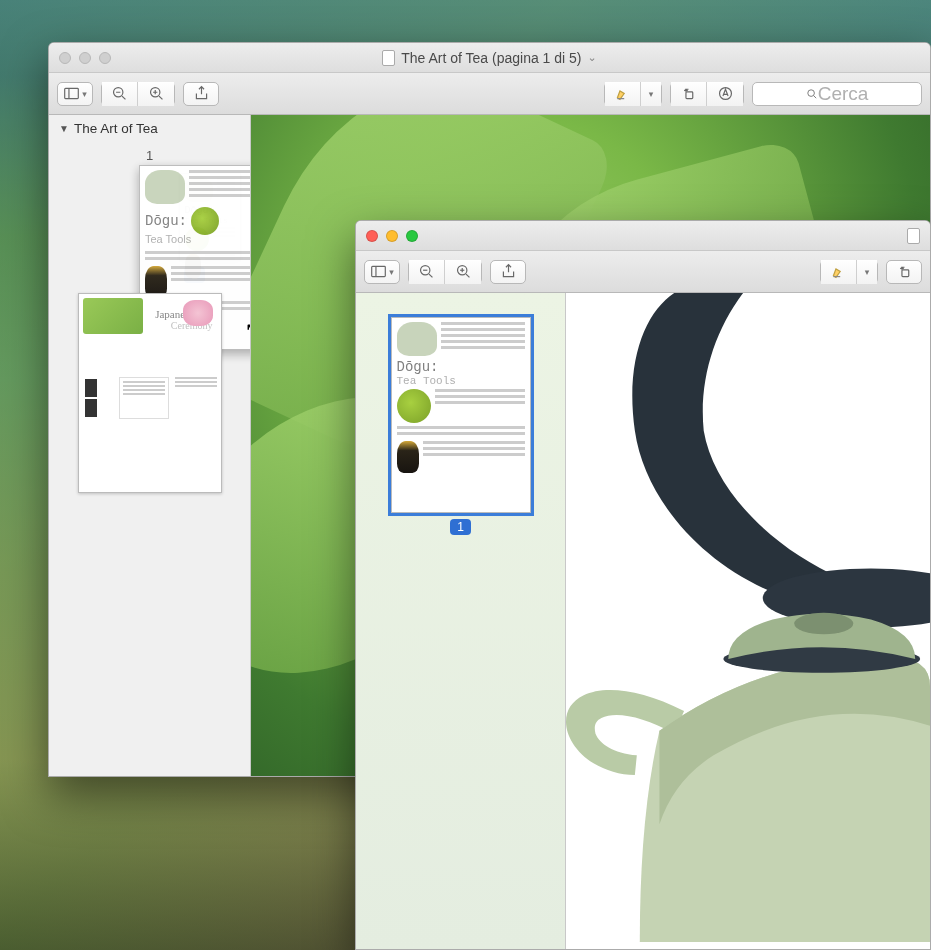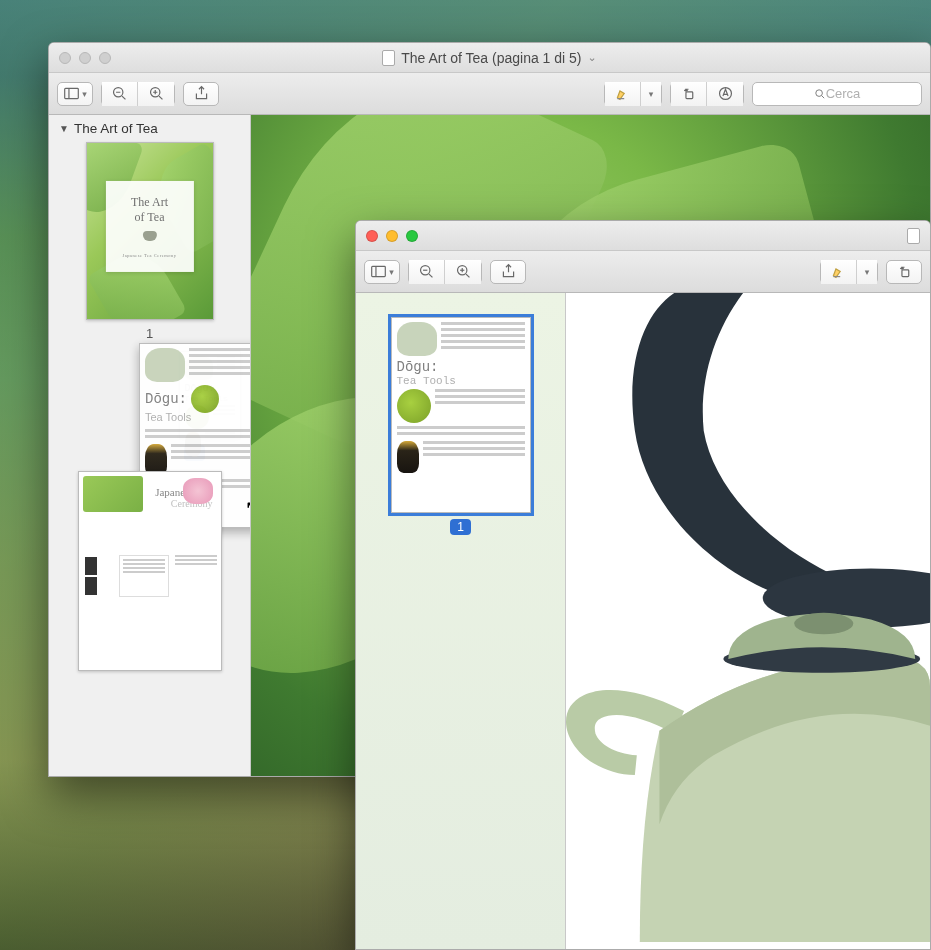--- a/index.html
+++ b/index.html
@@ -57,21 +57,21 @@
   display: flex; align-items: center; justify-content: center;
   box-shadow: 0 1px 0 rgba(255,255,255,0.6) inset;
 }
 .tbtn { width: 36px; }
 .tgroup .tbtn { border: none; border-radius: 0; border-right: 1px solid #cfcfcf; }
 .tgroup .tbtn:last-child { border-right: none; }
 .search-field {
   height: 24px; flex: 0 0 170px;
   background: #fff; border: 1px solid #b8b8b8; border-radius: 5px;
   display: flex; align-items: center; justify-content: center; 
-  color: #b0b0b0; font-size: 13px;
+  color: #b0b0b0; font-size: 19px;
 }
 .window-content { display: flex; height: calc(100% - 72px); }
 .sidebar { width: 202px; background: #f0f0f0; border-right: 1px solid #c8c8c8; padding: 6px 10px 10px; overflow: hidden; }
 .sidebar-header { display: flex; align-items: center; gap: 5px; font-size: 13.5px; color: #333; margin-bottom: 6px; }
 .tri { font-size: 10px; color: #555; }
 .thumb-wrap { display: flex; flex-direction: column; align-items: center; margin-bottom: 10px; }
 .thumb-wrap.offset { margin-left: 90px; }
 .thumb {
   background: white; border: 1px solid #bbb; box-shadow: 0 1px 3px rgba(0,0,0,0.2);
   position: relative;
@@ -212,33 +212,20 @@
     </div>
   </div>
   <div class="window-content">
     <div class="sidebar">
       <div class="sidebar-header">
         <span class="tri">▼</span>
         <span>The Art of Tea</span>
       </div>
 
       <div class="thumb-wrap">
-        <div class="thumb sz1">
-          <div class="cover">
-            <div class="leaf" style="top:-10px;left:-15px;width:60px;height:80px;transform:rotate(20deg)"></div>
-            <div class="leaf" style="top:10px;right:-20px;width:70px;height:90px;transform:rotate(-30deg)"></div>
-            <div class="leaf" style="bottom:-10px;left:10px;width:80px;height:70px;transform:rotate(60deg)"></div>
-            <div class="label">
-              <div class="t1">The Art</div>
-              <div class="t2">of Tea</div>
-              <span class="teapot-ic"></span>
-              <div class="sub">Japanese Tea Ceremony</div>
-            </div>
-          </div>
-        </div>
         <div class="pagenum">1</div>
       </div>
 
       <div class="thumb-wrap offset" style="position:relative">
         <div class="thumb sz2">
             <div class="dogu">
           <div class="row">
                 <div class="kettle"></div>
                 <div class="txt">
                   <div class="line"></div>

